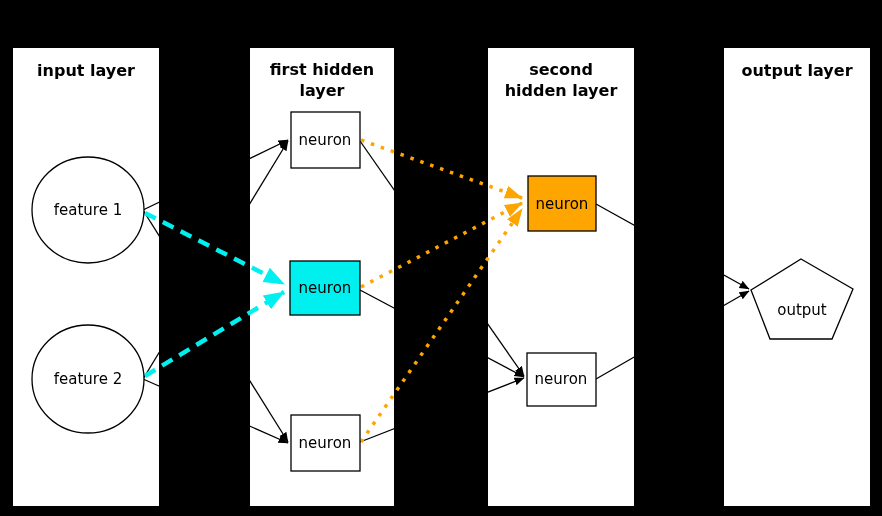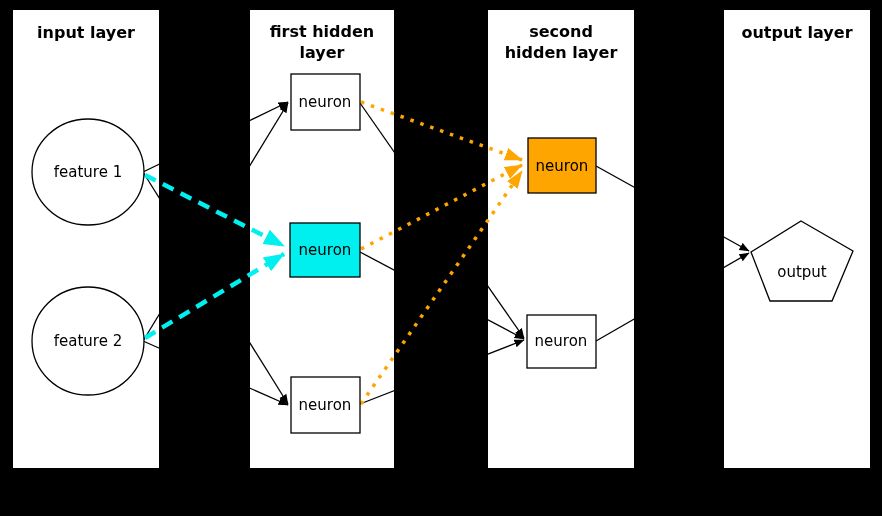--- a/index.html
+++ b/index.html
@@ -7,20 +7,21 @@
     padding: 0;
     background: #000000;
     font-family: "DejaVu Sans", "Liberation Sans", sans-serif;
   }
   .stage {
     width: 882px;
     height: 468px;
     position: relative;
     background: #4d7c0f;
     overflow: hidden;
+    margin-top: 38px;
   }
   svg { display: block; }
   .panel-title {
     font-size: 16px;
     font-weight: bold;
     fill: #000000;
     text-anchor: middle;
   }
   .node-label {
     font-size: 15px;

